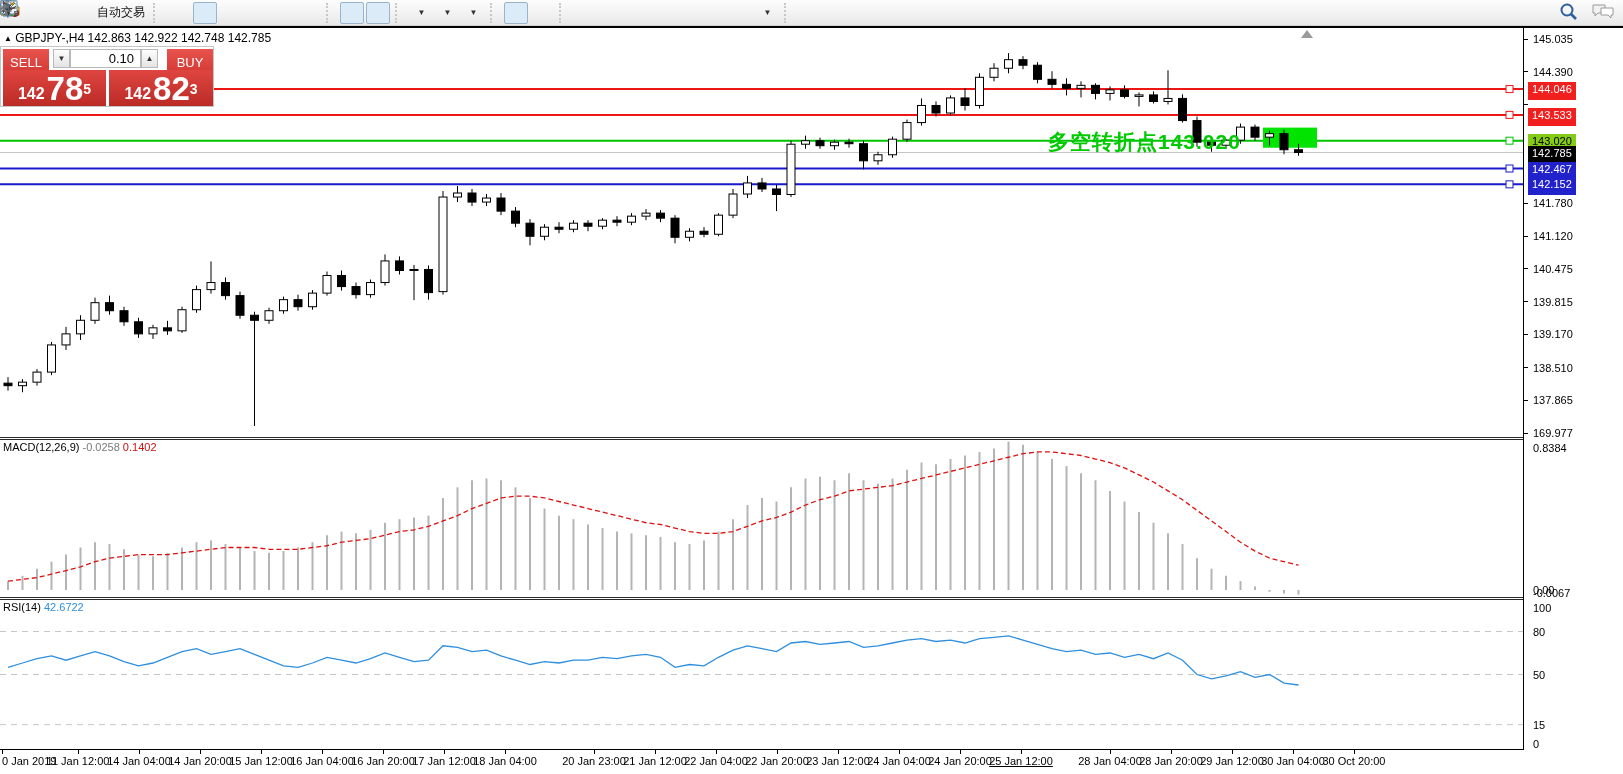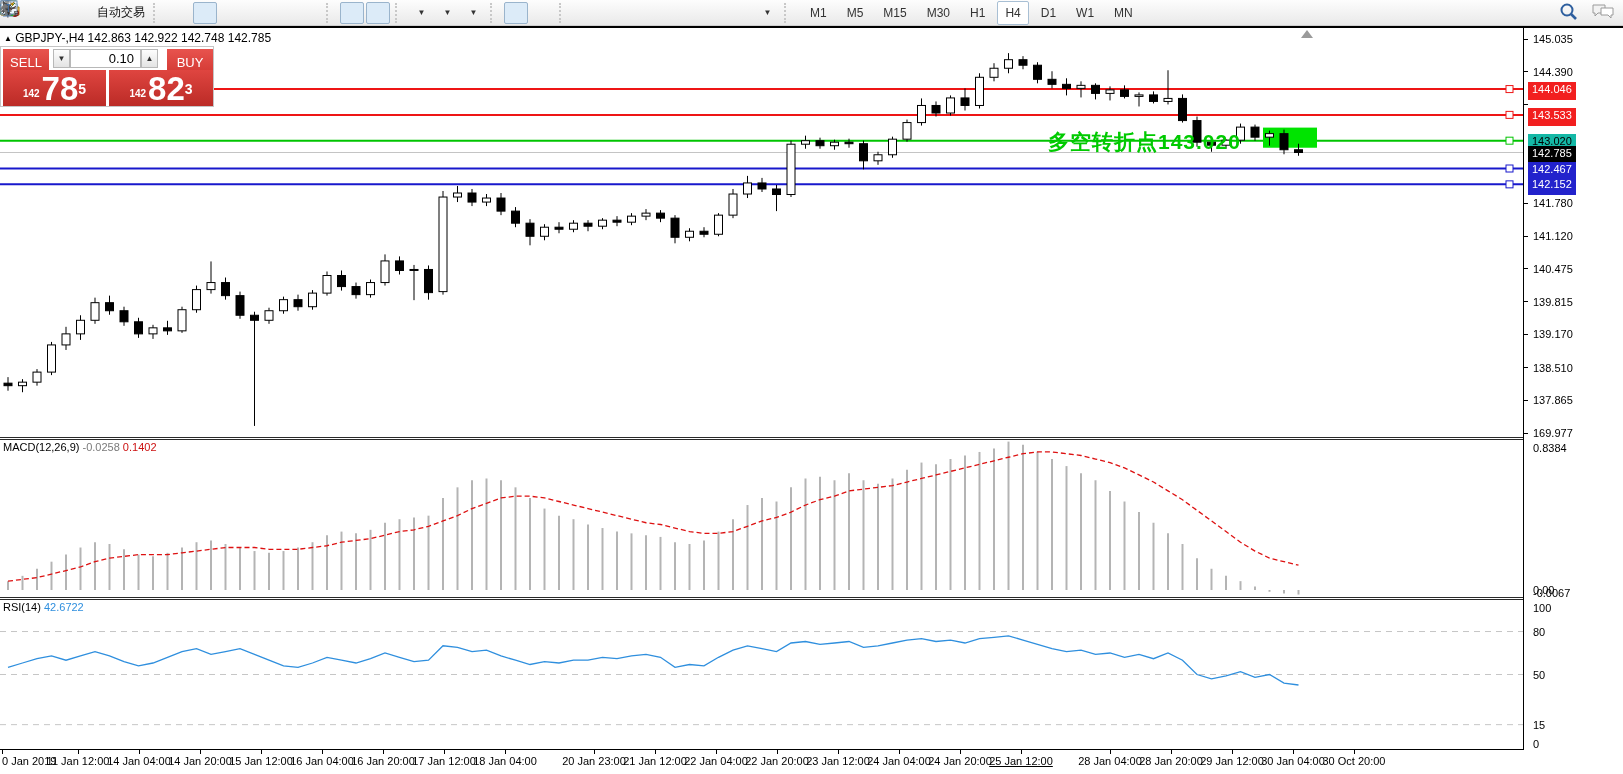--- a/index.html
+++ b/index.html
@@ -39,21 +39,21 @@
     background:#fff;border:1px solid #c5c5c5;box-sizing:border-box;}
   .tp-btn{position:absolute;top:2px;height:26px;background:linear-gradient(#e8534e,#d23832);
     color:#fff;font-size:13px;display:flex;align-items:center;justify-content:center;}
   .tp-spin{position:absolute;top:2px;height:19px;background:linear-gradient(#fdfdfd,#e4e4e4);
     border:1px solid #b8b8b8;box-sizing:border-box;display:flex;align-items:center;justify-content:center;
     font-size:8px;color:#333;}
   .tp-vol{position:absolute;top:2px;height:19px;border:1px solid #b8b8b8;box-sizing:border-box;
     font-size:13px;text-align:right;padding-right:6px;line-height:17px;background:#fff;}
   .tp-big{position:absolute;top:23px;height:36px;color:#fff;display:flex;align-items:flex-end;
     justify-content:center;background:linear-gradient(#df4540,#bb2b26);padding-bottom:2px;box-sizing:border-box;}
-  .tp-big .small{font-size:10px;font-weight:bold;line-height:20px;margin-right:2px;}
+  .tp-big .small{font-size:16px;font-weight:bold;line-height:20px;margin-right:2px;}
   .tp-big .big{font-size:33px;font-weight:bold;line-height:30px;}
   .tp-big .sup{font-size:14px;font-weight:bold;line-height:38px;align-self:flex-start;}
   
   .ind-label{position:absolute;left:3px;font-size:11px;z-index:6;white-space:nowrap;}
   .annotation{position:absolute;left:1048px;top:128px;font-size:21px;font-weight:bold;
     color:#00ca00;z-index:8;white-space:nowrap;letter-spacing:1px;}
   
   .taxis{position:absolute;left:0;top:749px;width:1357px;height:25px;background:#fff;}
   .taxis-line{position:absolute;left:0;top:0;width:1524px;height:1px;background:#000;}
   .t-label{position:absolute;top:6px;font-size:11px;color:#000;white-space:nowrap;transform:translateX(-50%);}
@@ -225,31 +225,20 @@
         </svg>
   </div>
   <div class="tb-btn">
     <svg width="16" height="16">
           <path d="M4 3 l5 4 -4 1 2 4 -2 1 -2-4 -3 2 Z" fill="#777"></path>
           <path d="M10 4 l4-2 -1 4 Z" fill="#b8860b"></path>
         </svg>
     <span class="caret">▼</span>
   </div>
   <div class="tb-sep"></div>
-  <div id="tf-box" style="display:flex;gap:4px;margin-left:4px;">
-        <div class="tf-btn">M1</div>
-        <div class="tf-btn">M5</div>
-        <div class="tf-btn">M15</div>
-        <div class="tf-btn">M30</div>
-        <div class="tf-btn">H1</div>
-        <div class="tf-btn active">H4</div>
-        <div class="tf-btn">D1</div>
-        <div class="tf-btn">W1</div>
-        <div class="tf-btn">MN</div>
-      </div>
   <div class="tb-right">
     <svg width="18" height="18" style="position:static;">
           <circle cx="8" cy="8" r="5.5" fill="none" stroke="#2d5e9e" stroke-width="2"></circle>
           <path d="M12 12 L17 17" stroke="#2d5e9e" stroke-width="2.6"></path>
         </svg>
     <svg width="24" height="18" style="position:static;">
           <path d="M2 3 h12 v8 h-7 l-3 3 v-3 h-2 Z" fill="#f2f2f2" stroke="#9a9a9a"></path>
           <path d="M10 6 h12 v7 h-2 v3 l-3-3 h-7 Z" fill="#fff" stroke="#9a9a9a"></path>
         </svg>
   </div>
@@ -620,21 +609,21 @@
       <div class="ytick-dash" style="top: 305.868px;"></div>
       <div class="ytick" style="top: 300.368px;">139.170</div>
       <div class="ytick-dash" style="top: 339.071px;"></div>
       <div class="ytick" style="top: 333.571px;">138.510</div>
       <div class="ytick-dash" style="top: 371.518px;"></div>
       <div class="ytick" style="top: 366.018px;">137.865</div>
       <div class="ytick-dash" style="top: 404.721px;"></div>
       <div class="ytick" style="top: 399.221px;">169.977</div>
       <div class="badge" style="top: 54.0724px; background: rgb(242, 31, 31); color: rgb(255, 255, 255);">144.046</div>
       <div class="badge" style="top: 79.8798px; background: rgb(242, 31, 31); color: rgb(255, 255, 255);">143.533</div>
-      <div class="badge" style="top: 105.687px; background: #14b8a6; color: rgb(0, 0, 0);">143.020</div>
+      <div class="badge" style="top: 105.687px; background: #84cc16; color: rgb(0, 0, 0);">143.020</div>
       <div class="badge" style="top: 117.509px; background: rgb(0, 0, 0); color: rgb(255, 255, 255);">142.785</div>
       <div class="badge" style="top: 133.507px; background: rgb(34, 34, 204); color: rgb(255, 255, 255);">142.467</div>
       <div class="badge" style="top: 149.353px; background: rgb(34, 34, 204); color: rgb(255, 255, 255);">142.152</div>
       <div class="ytick" style="top: 414px;">0.8384</div>
       <div class="ytick" style="top: 556px;">0.00</div>
       <div class="ytick" style="top: 559px;">-0.0067</div>
       <div class="ytick" style="top: 574px;">100</div>
       <div class="ytick" style="top: 597.519px;">80</div>
       <div class="ytick" style="top: 640.5px;">50</div>
       <div class="ytick" style="top: 690.644px;">15</div>

